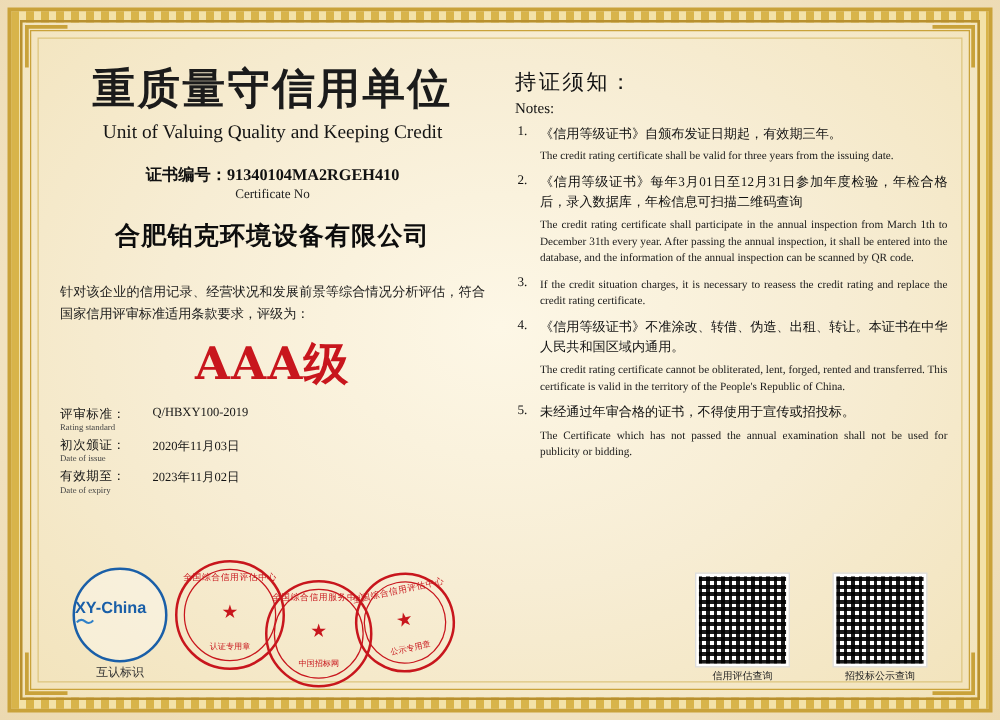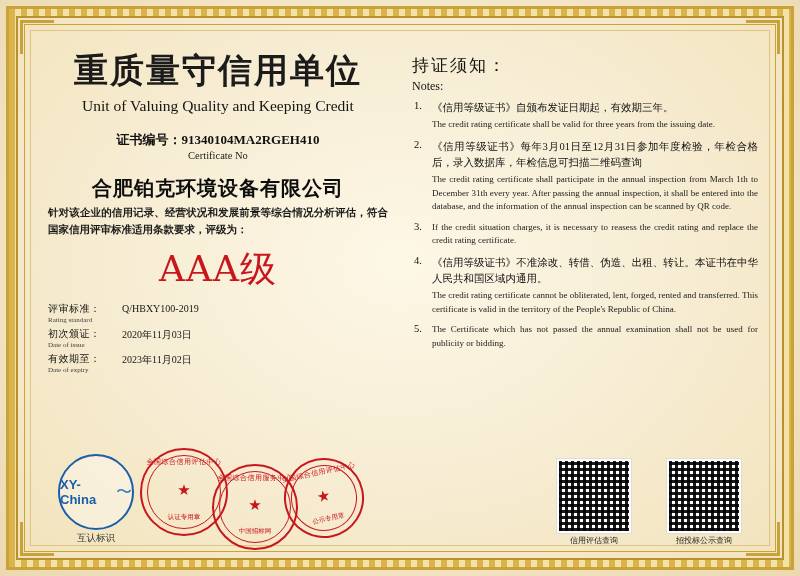--- a/index.html
+++ b/index.html
@@ -151,33 +151,32 @@
   .company {
     text-align: center;
     margin-top: 14px;
     font-size: 20px;
     font-weight: bold;
     color: #0d0d0d;
     letter-spacing: 1px;
     font-family: "DejaVu Serif", serif;
   }
   .desc {
-    margin-top: 2px;
+    margin-top: 24px;
     font-size: 10.5px;
     line-height: 1.65;
     color: #1a1a1a;
     text-align: justify;
     padding: 0 4px;
-    font-weight: bold;
   }
   .grade {
     text-align: center;
     margin-top: 6px;
     font-size: 36px;
-    font-weight: normal;
+    font-weight: bold;
     color: #c8161d;
     letter-spacing: 1px;
     font-family: "DejaVu Serif", serif;
   }
   .meta {
     margin-top: 8px;
     padding: 0 4px;
     font-size: 10px;
     color: #151515;
   }
@@ -208,22 +207,22 @@
   }
   .seal {
     position: absolute;
     border-radius: 50%;
   }
   .seal-blue {
     left: 22px; top: 6px;
     width: 76px; height: 76px;
     border: 2px solid #1a5fa8;
     background: rgba(255,255,255,.35);
-    display: flex; align-items: center; justify-content: center;
-    flex-direction: row;
+    display: flex; align-items: flex-start; justify-content: center;
+    flex-direction: column;
   }
   .seal-blue .xy {
     font-size: 13px; font-weight: bold; color: #1a5fa8;
     font-family: "Liberation Sans", sans-serif;
   }
   .seal-blue .wave {
     font-size: 16px; color: #2f80c8; line-height: .8;
   }
   .seal-blue-cap {
     position: absolute;
@@ -437,20 +436,21 @@
           <div class="note-en">The credit rating certificate shall participate in the annual inspection from March 1th to December 31th every year. After passing the annual inspection, it shall be entered into the database, and the information of the annual inspection can be scanned by QR code.</div>
         </li>
         <li>
           <div class="note-en">If the credit situation charges, it is necessary to reasess the credit rating and replace the credit rating certificate.</div>
         </li>
         <li>
           <div class="note-cn">《信用等级证书》不准涂改、转借、伪造、出租、转让。本证书在中华人民共和国区域内通用。</div>
           <div class="note-en">The credit rating certificate cannot be obliterated, lent, forged, rented and transferred. This certificate is valid in the territory of the People's Republic of China.</div>
         </li>
         <li>
+          <div class="note-cn">未经通过年审合格的证书，不得使用于宣传或招投标。</div>
           <div class="note-en">The Certificate which has not passed the annual examination shall not be used for publicity or bidding.</div>
         </li>
       </ol>
 
       <div class="qr-area">
         <div class="qr-block">
           <div class="qr-img"></div>
           <div class="qr-cap">信用评估查询</div>
         </div>
         <div class="qr-block">

